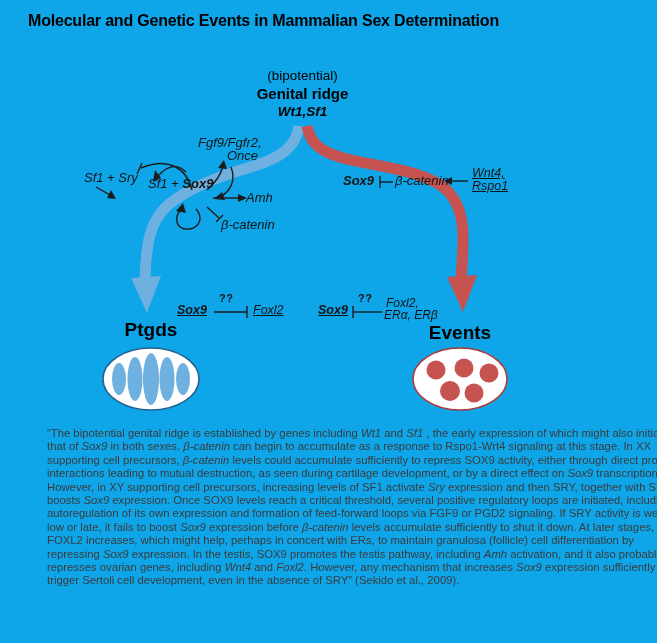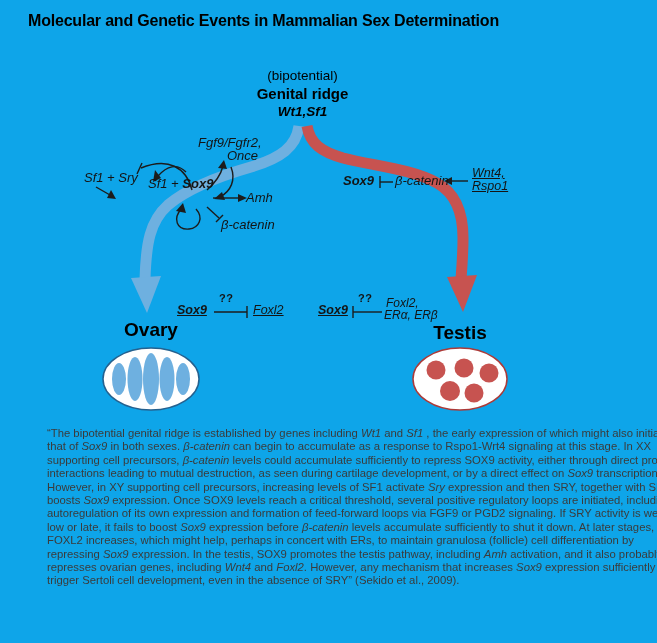--- a/index.html
+++ b/index.html
@@ -107,18 +107,18 @@
   <div class="dlabel sm" style="left:472px;top:179px;">Rspo1</div>
 
   <div class="dlabel bd sm" style="left:177px;top:303px;">Sox9</div>
   <div class="dlabel q" style="left:219px;top:292px;">??</div>
   <div class="dlabel sm" style="left:253px;top:303px;">Foxl2</div>
   <div class="dlabel bd sm" style="left:318px;top:303px;">Sox9</div>
   <div class="dlabel q" style="left:358px;top:292px;">??</div>
   <div class="dlabel xs" style="left:386px;top:296px;">Foxl2,</div>
   <div class="dlabel xs" style="left:384px;top:308px;">ERα, ERβ</div>
 
-  <div class="outcome" style="left:103px;top:319px;width:96px;">Ovary</div>
-  <div class="outcome" style="left:413px;top:322px;width:94px;">Testis</div>
+  <div class="outcome" style="left:103px;top:319px;width:96px;">Ptgds</div>
+  <div class="outcome" style="left:413px;top:322px;width:94px;">Events</div>
 
   <div id="caption" class="abs"><span>“The bipotential genital ridge is established by genes including </span><span class="it">Wt1</span><span> and </span><span class="it">Sf1</span><span> , the early expression of which might also initiate that of </span><span class="it">Sox9</span><span> in both sexes. </span><span class="it">β-catenin</span><span> can begin to accumulate as a response to Rspo1-Wrt4 signaling at this stage. In XX supporting cell precursors, </span><span class="it">β-catenin</span><span> levels could accumulate sufficiently to repress SOX9 activity, either through direct protein interactions leading to mutual destruction, as seen during cartilage development, or by a direct effect on </span><span class="it">Sox9</span><span> transcription. However, in XY supporting cell precursors, increasing levels of SF1 activate </span><span class="it">Sry</span><span> expression and then SRY, together with SF1 , boosts </span><span class="it">Sox9</span><span> expression. Once SOX9 levels reach a critical threshold, several positive regulatory loops are initiated, including autoregulation of its own expression and formation of feed-forward loops via FGF9 or PGD2 signaling. If SRY activity is weak, low or late, it fails to boost </span><span class="it">Sox9</span><span> expression before </span><span class="it">β-catenin</span><span> levels accumulate sufficiently to shut it down. At later stages, FOXL2 increases, which might help, perhaps in concert with ERs, to maintain granulosa (follicle) cell differentiation by repressing </span><span class="it">Sox9</span><span> expression. In the testis, SOX9 promotes the testis pathway, including </span><span class="it">Amh</span><span> activation, and it also probably represses ovarian genes, including </span><span class="it">Wnt4</span><span> and </span><span class="it">Foxl2</span><span>. However, any mechanism that increases </span><span class="it">Sox9</span><span> expression sufficiently will trigger Sertoli cell development, even in the absence of SRY” (Sekido et al., 2009).</span></div>
 
 </div>
 
 </body></html>

